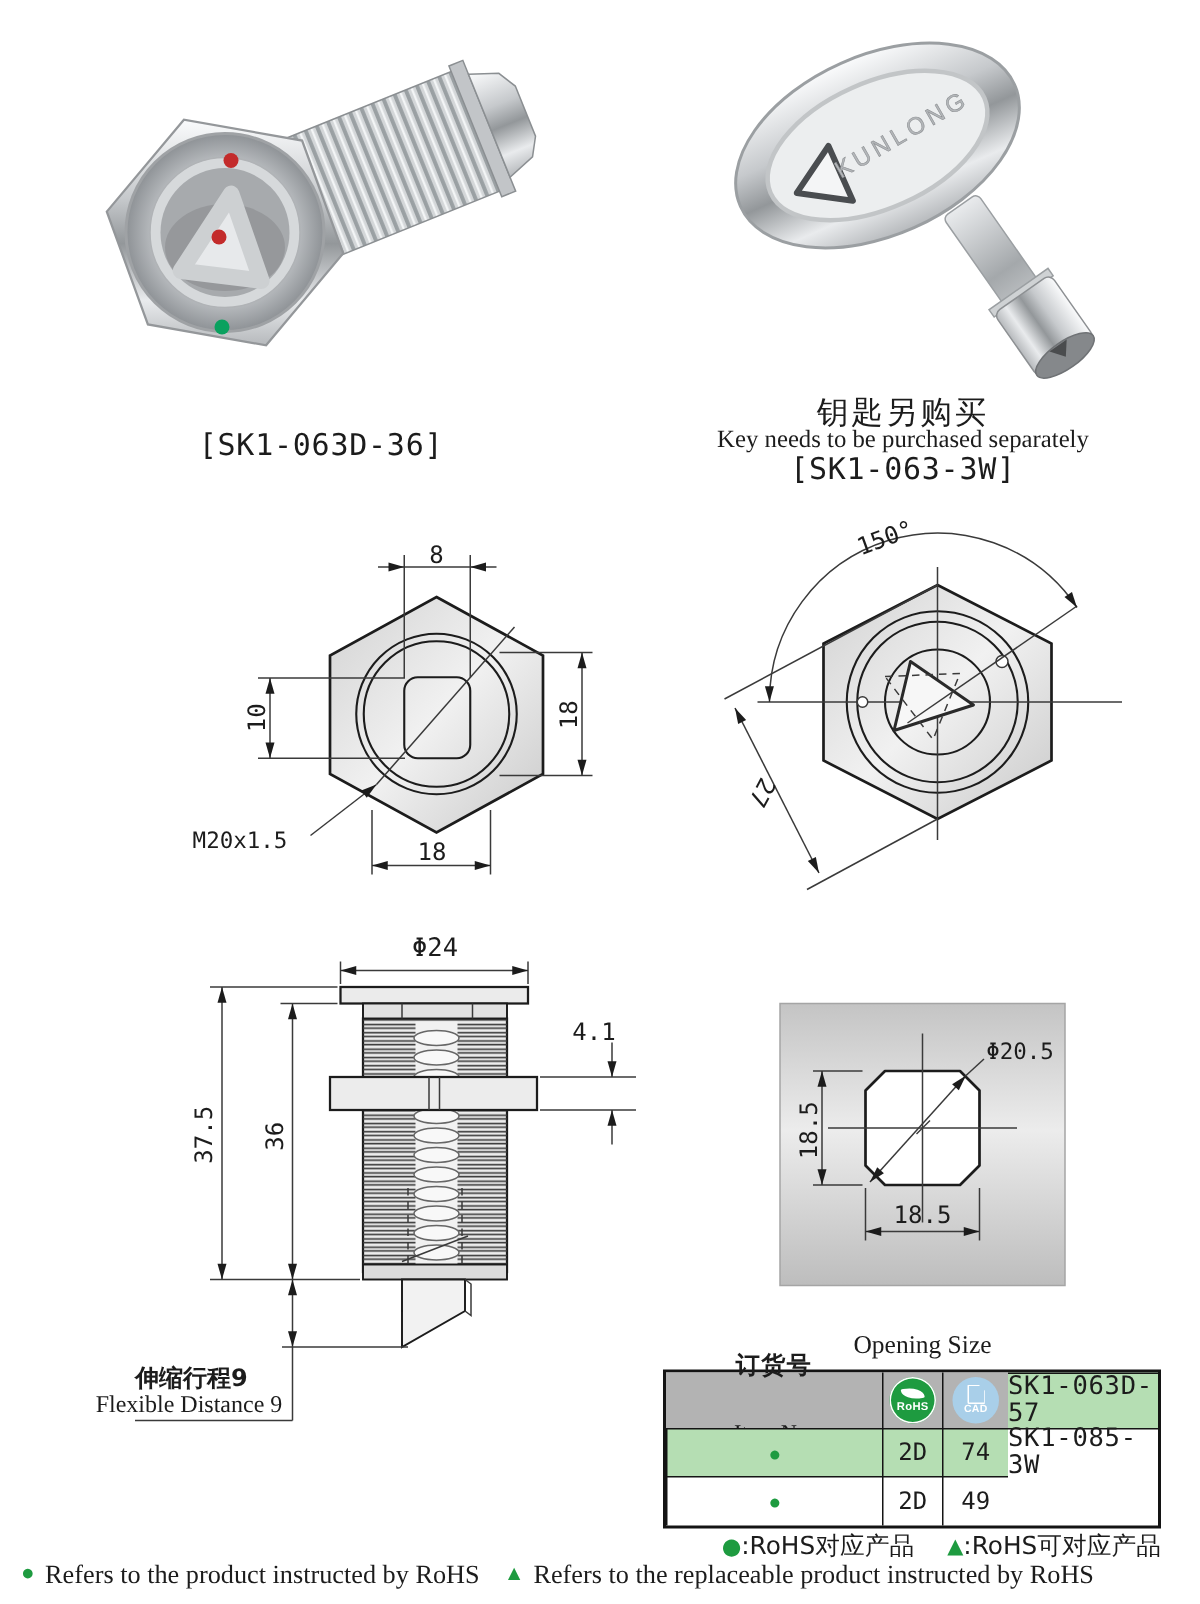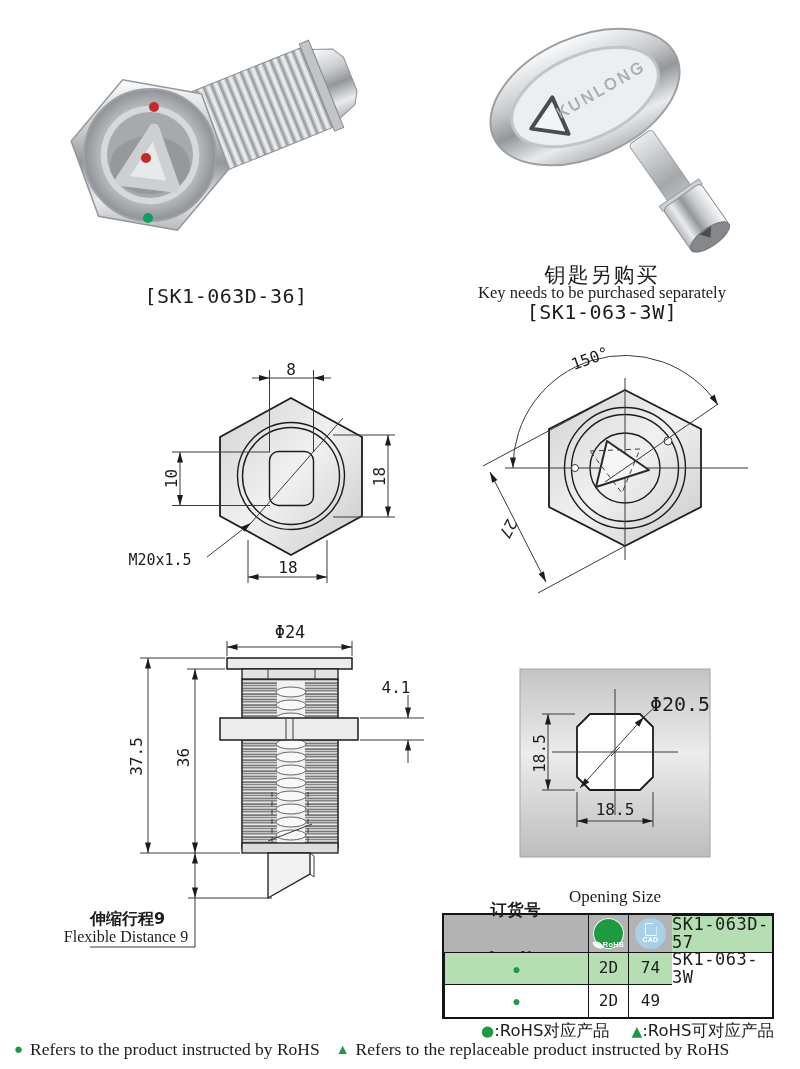--- a/index.html
+++ b/index.html
@@ -23,22 +23,22 @@
   .cell{border-left:1.5px solid #141414;border-top:1.5px solid #141414;display:flex;flex-direction:column;
       align-items:center;justify-content:center;line-height:1.05;}
   .cell.c0{border-left:none;} .cell.r0{border-top:none;gap:29px;}
   .hdr{background:#b3b3b3;}
   .row-hl{background:#b5deb3;}
   .hdr-cn{font-size:16px;font-weight:600;letter-spacing:1px;}
   .hdr-en{font-family:"Liberation Serif",serif;font-size:15px;margin-top:1px;}
   .item-txt{font-family:"DejaVu Sans Mono",monospace;font-size:17px;letter-spacing:0.5px;}
   .val-txt{font-family:"DejaVu Sans Mono",monospace;font-size:16px;}
   .gdot{color:#1e9b40;font-size:14px;line-height:1;}
-  .badge-rohs{width:31px;height:31px;border-radius:50%;background:#1e9b40;display:flex;flex-direction:row;
-      align-items:flex-end;justify-content:center;box-shadow:0 0 0 1px #ffffff inset;}
+  .badge-rohs{width:31px;height:31px;border-radius:50%;background:#1e9b40;display:flex;flex-direction:column;
+      align-items:center;justify-content:center;box-shadow:0 0 0 1px #ffffff inset;}
   .leaf{width:15px;height:8px;background:#fff;border-radius:1px 100% 1px 100%;transform:rotate(-10deg);}
   .badge-rohs span{color:#fff;font-size:7.5px;font-weight:bold;margin-top:1px;letter-spacing:0.2px;}
   .badge-cad{width:31px;height:31px;border-radius:50%;background:#a9cfe9;display:flex;flex-direction:column;
       align-items:center;justify-content:center;}
   .doc{width:10px;height:11px;border:1.6px solid #fff;border-radius:1px;
       clip-path:polygon(0 0,68% 0,100% 30%,100% 100%,0 100%);}
   .badge-cad span{color:#fff;font-size:7px;font-weight:bold;letter-spacing:0.2px;}
   
   .legend-row{position:absolute;left:442px;top:1020px;width:332px;display:flex;justify-content:flex-end;
       align-items:center;font-size:16.5px;white-space:nowrap;}
@@ -106,21 +106,21 @@
   <polygon points="188.8,153.9 137.4,215.2 58.6,201.3 31.2,126.1 82.6,64.8 161.4,78.7" fill="url(#chromeV)" stroke="#94979a" stroke-width="1.5"></polygon>
   <circle cx="110" cy="140" r="66" fill="url(#faceG)" stroke="#9fa2a5" stroke-width="2"></circle>
   <circle cx="110" cy="140" r="50" fill="#d6d9db" stroke="#b0b3b6"></circle>
   <circle cx="110" cy="140" r="43" fill="#a7aaad"></circle>
   <ellipse cx="110" cy="150" rx="40" ry="29" fill="#96989b"></ellipse>
   <polygon points="110,114 83,169 137,169" transform="rotate(7 110 148)" fill="#e7e9eb" stroke="#cdd0d2" stroke-width="11" stroke-linejoin="round"></polygon>
   <circle cx="114" cy="92" r="5" fill="#c32b2b"></circle>
   <circle cx="106" cy="143" r="5" fill="#c32b2b"></circle>
   <circle cx="108" cy="203" r="5" fill="#0aa15f"></circle>
 </svg>
-<div class="abs mono ctr" style="left:96px;top:284px;width:260px;font-size:20px;letter-spacing:0.5px">[SK1-063D-36]</div>
+<div class="abs mono ctr" style="left:84px;top:284px;width:260px;font-size:20px;letter-spacing:0.5px">[SK1-063D-36]</div>
 
 <svg width="300" height="260" viewBox="0 0 300 260" style="left:445px;top:2px">
   <g transform="translate(195,135) rotate(55)">
     <rect x="0" y="-14" width="105" height="28" rx="4" fill="url(#chromeH)" stroke="#9b9fa2"></rect>
     <rect x="68" y="-24" width="6" height="48" fill="#cfd2d4" stroke="#9b9fa2"></rect>
     <rect x="72" y="-23" width="52" height="46" rx="5" fill="url(#chromeV)" stroke="#8d9093"></rect>
     <ellipse cx="122" cy="0" rx="9" ry="23" fill="#85888b" stroke="#6f7275"></ellipse>
     <polygon points="114,-7 123,0 114,7" fill="#4a4c4e"></polygon>
   </g>
   <g transform="rotate(-24 140 95)">
@@ -255,21 +255,21 @@
   <line x1="644" y1="717" x2="656" y2="706"></line>
 
   <line x1="575" y1="714" x2="542" y2="714"></line>
     <line x1="575" y1="790" x2="542" y2="790"></line>
   <line x1="548" y1="714" x2="548" y2="790" marker-start="url(#as)" marker-end="url(#ae)"></line>
 
   <line x1="577" y1="792" x2="577" y2="827"></line>
     <line x1="653" y1="792" x2="653" y2="827"></line>
   <line x1="577" y1="821" x2="653" y2="821" marker-start="url(#as)" marker-end="url(#ae)"></line>
 </svg>
-<div class="abs dim" style="left:648px;top:692px;width:64px;font-size:20px">Φ20.5</div>
+<div class="abs dim" style="left:648px;top:692px;width:64px;font-size:15px">Φ20.5</div>
 <div class="abs dim rot90" style="left:517px;top:744px;width:44px">18.5</div>
 <div class="abs dim" style="left:593px;top:800px;width:44px">18.5</div>
 <div class="abs cjk ctr" style="left:540px;top:916px;width:150px;font-size:19px;letter-spacing:2px">开孔尺寸</div>
 <div class="abs serif ctr" style="left:540px;top:887px;width:150px;font-size:17px">Opening Size</div>
 
 <div class="spec-table">
   <div class="cell hdr c0 r0">
     <span class="hdr-cn cjk">订货号</span>
     <span class="hdr-en">Item No.</span>
   </div>
@@ -293,21 +293,21 @@
     <span class="gdot">●</span>
   </div>
   <div class="cell row-hl">
     <span class="val-txt">2D</span>
   </div>
   <div class="cell row-hl">
     <span class="val-txt">74</span>
   </div>
 
   <div class="cell c0">
-    <span class="item-txt">SK1-063-3W</span>
+    <span class="item-txt">SK1-085-3W</span>
   </div>
   <div class="cell">
     <span class="gdot">●</span>
   </div>
   <div class="cell">
     <span class="val-txt">2D</span>
   </div>
   <div class="cell">
     <span class="val-txt">49</span>
   </div>

